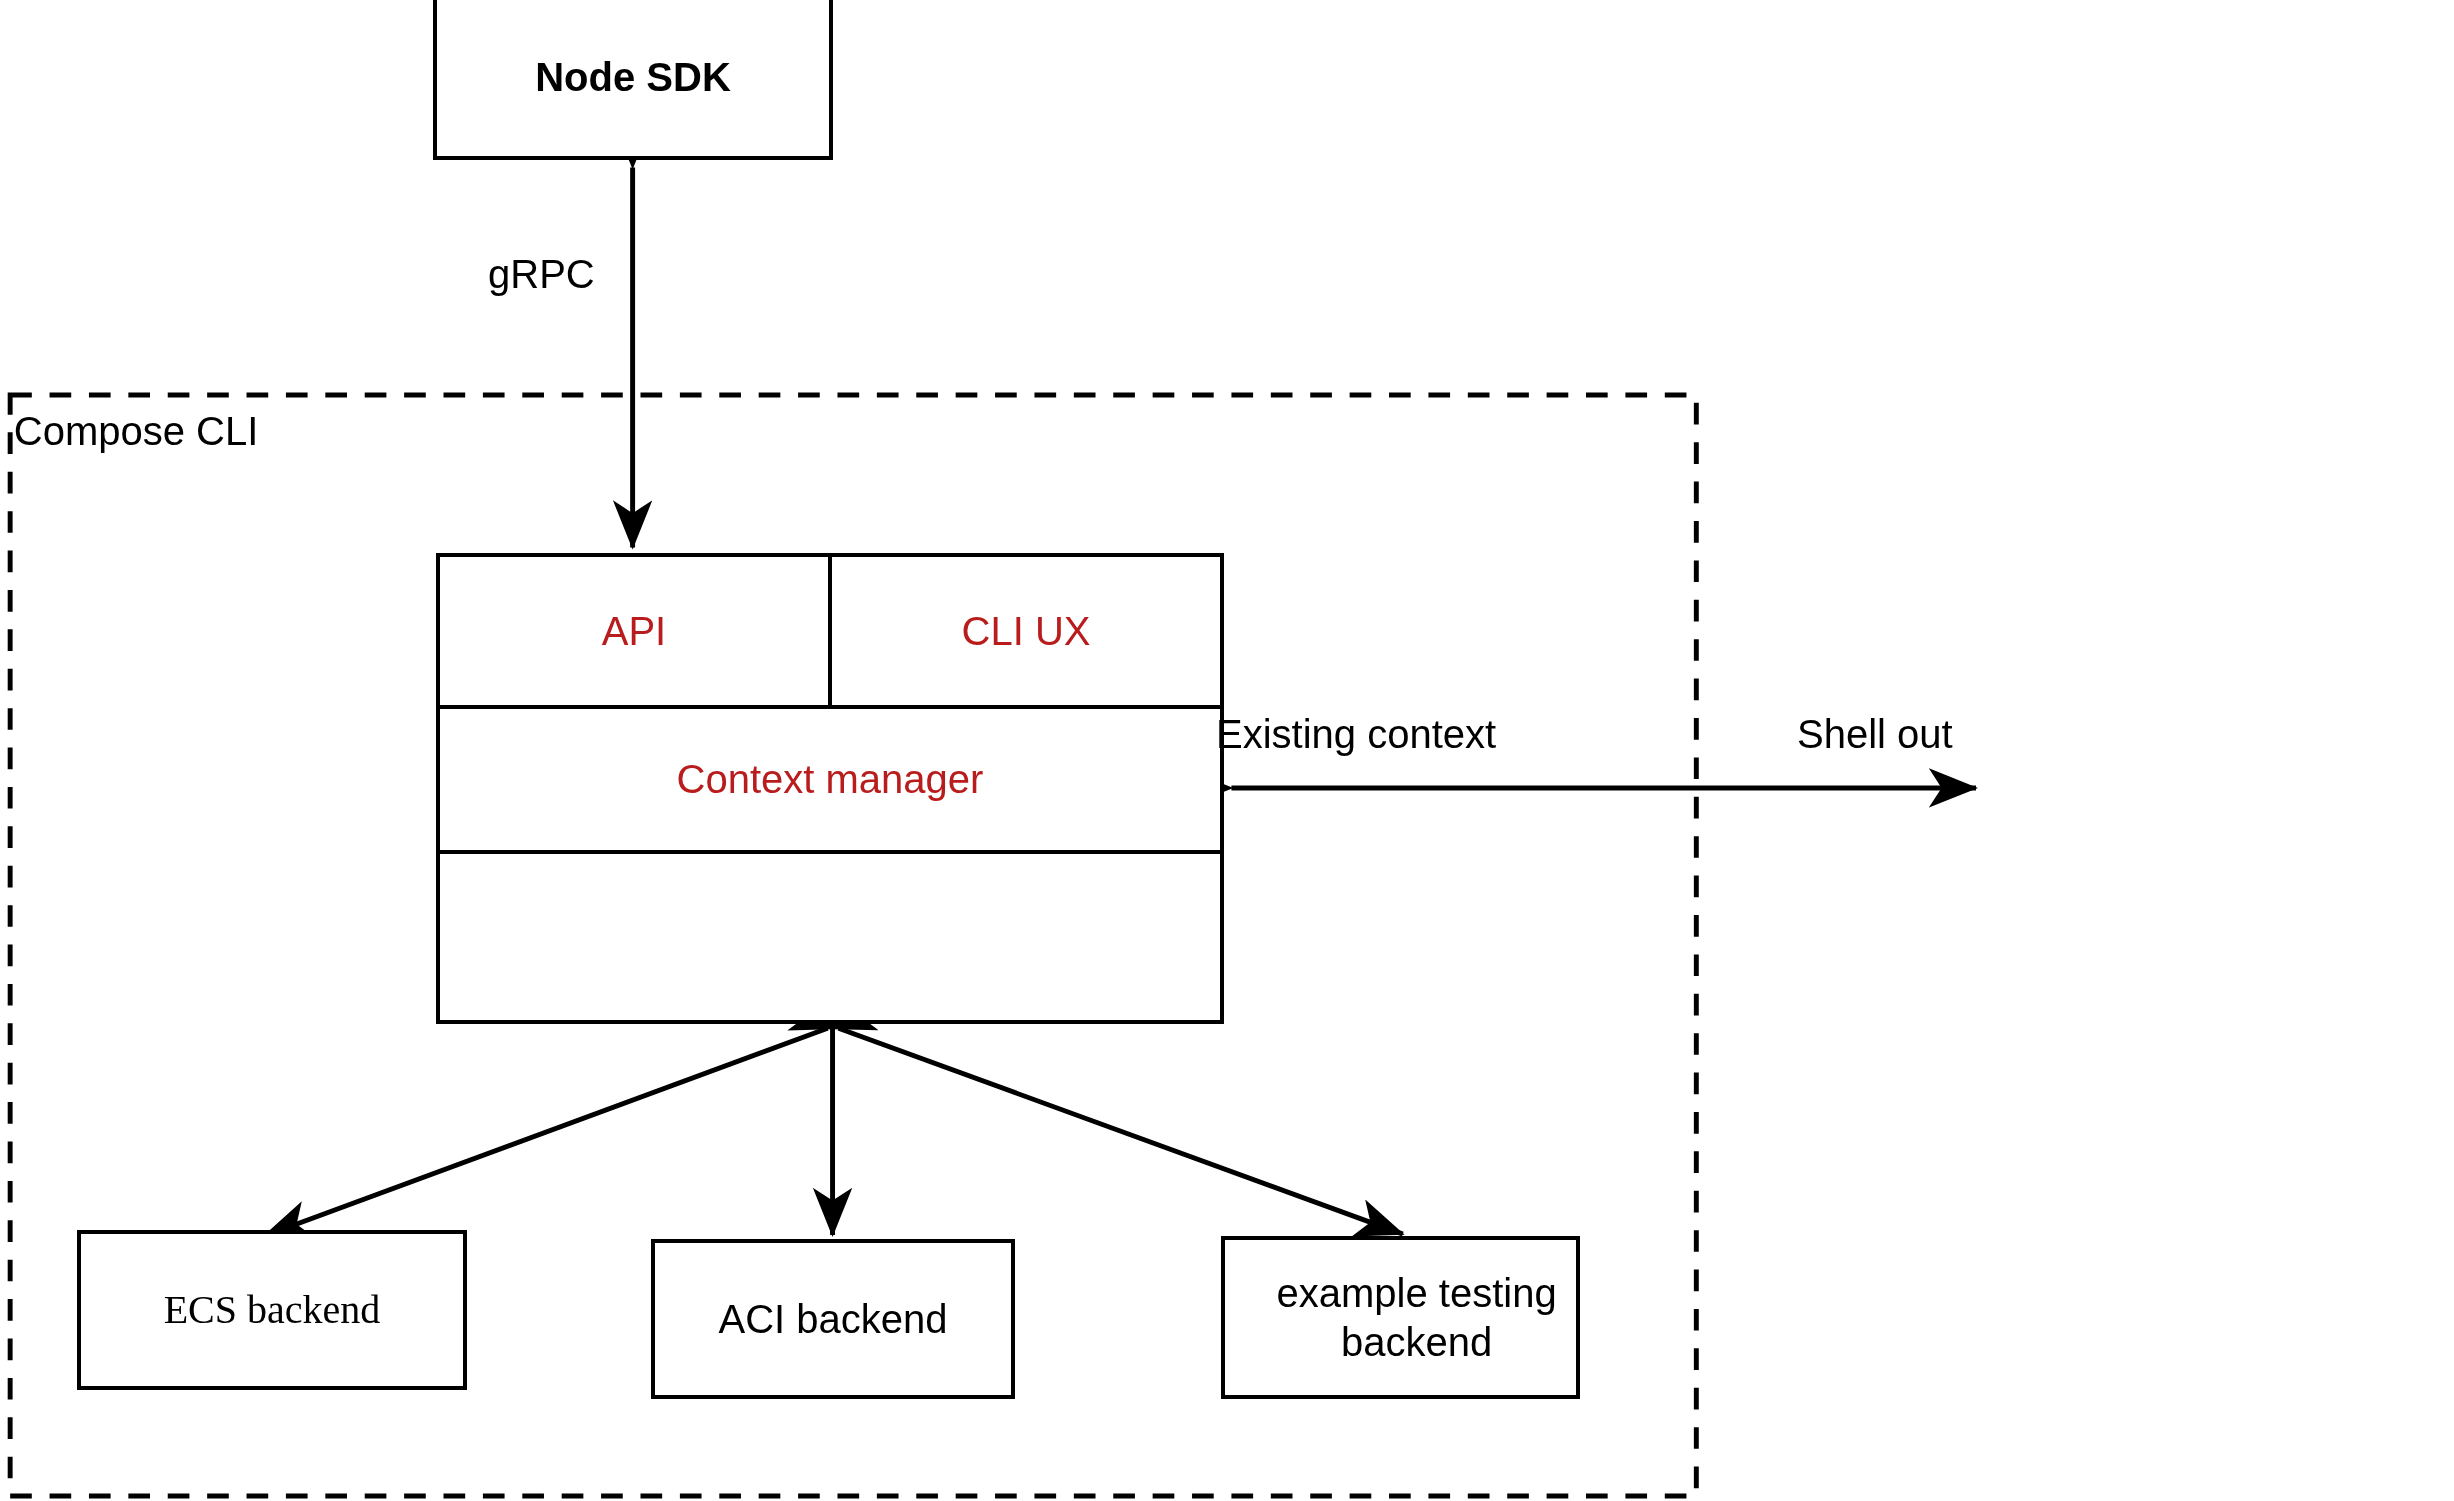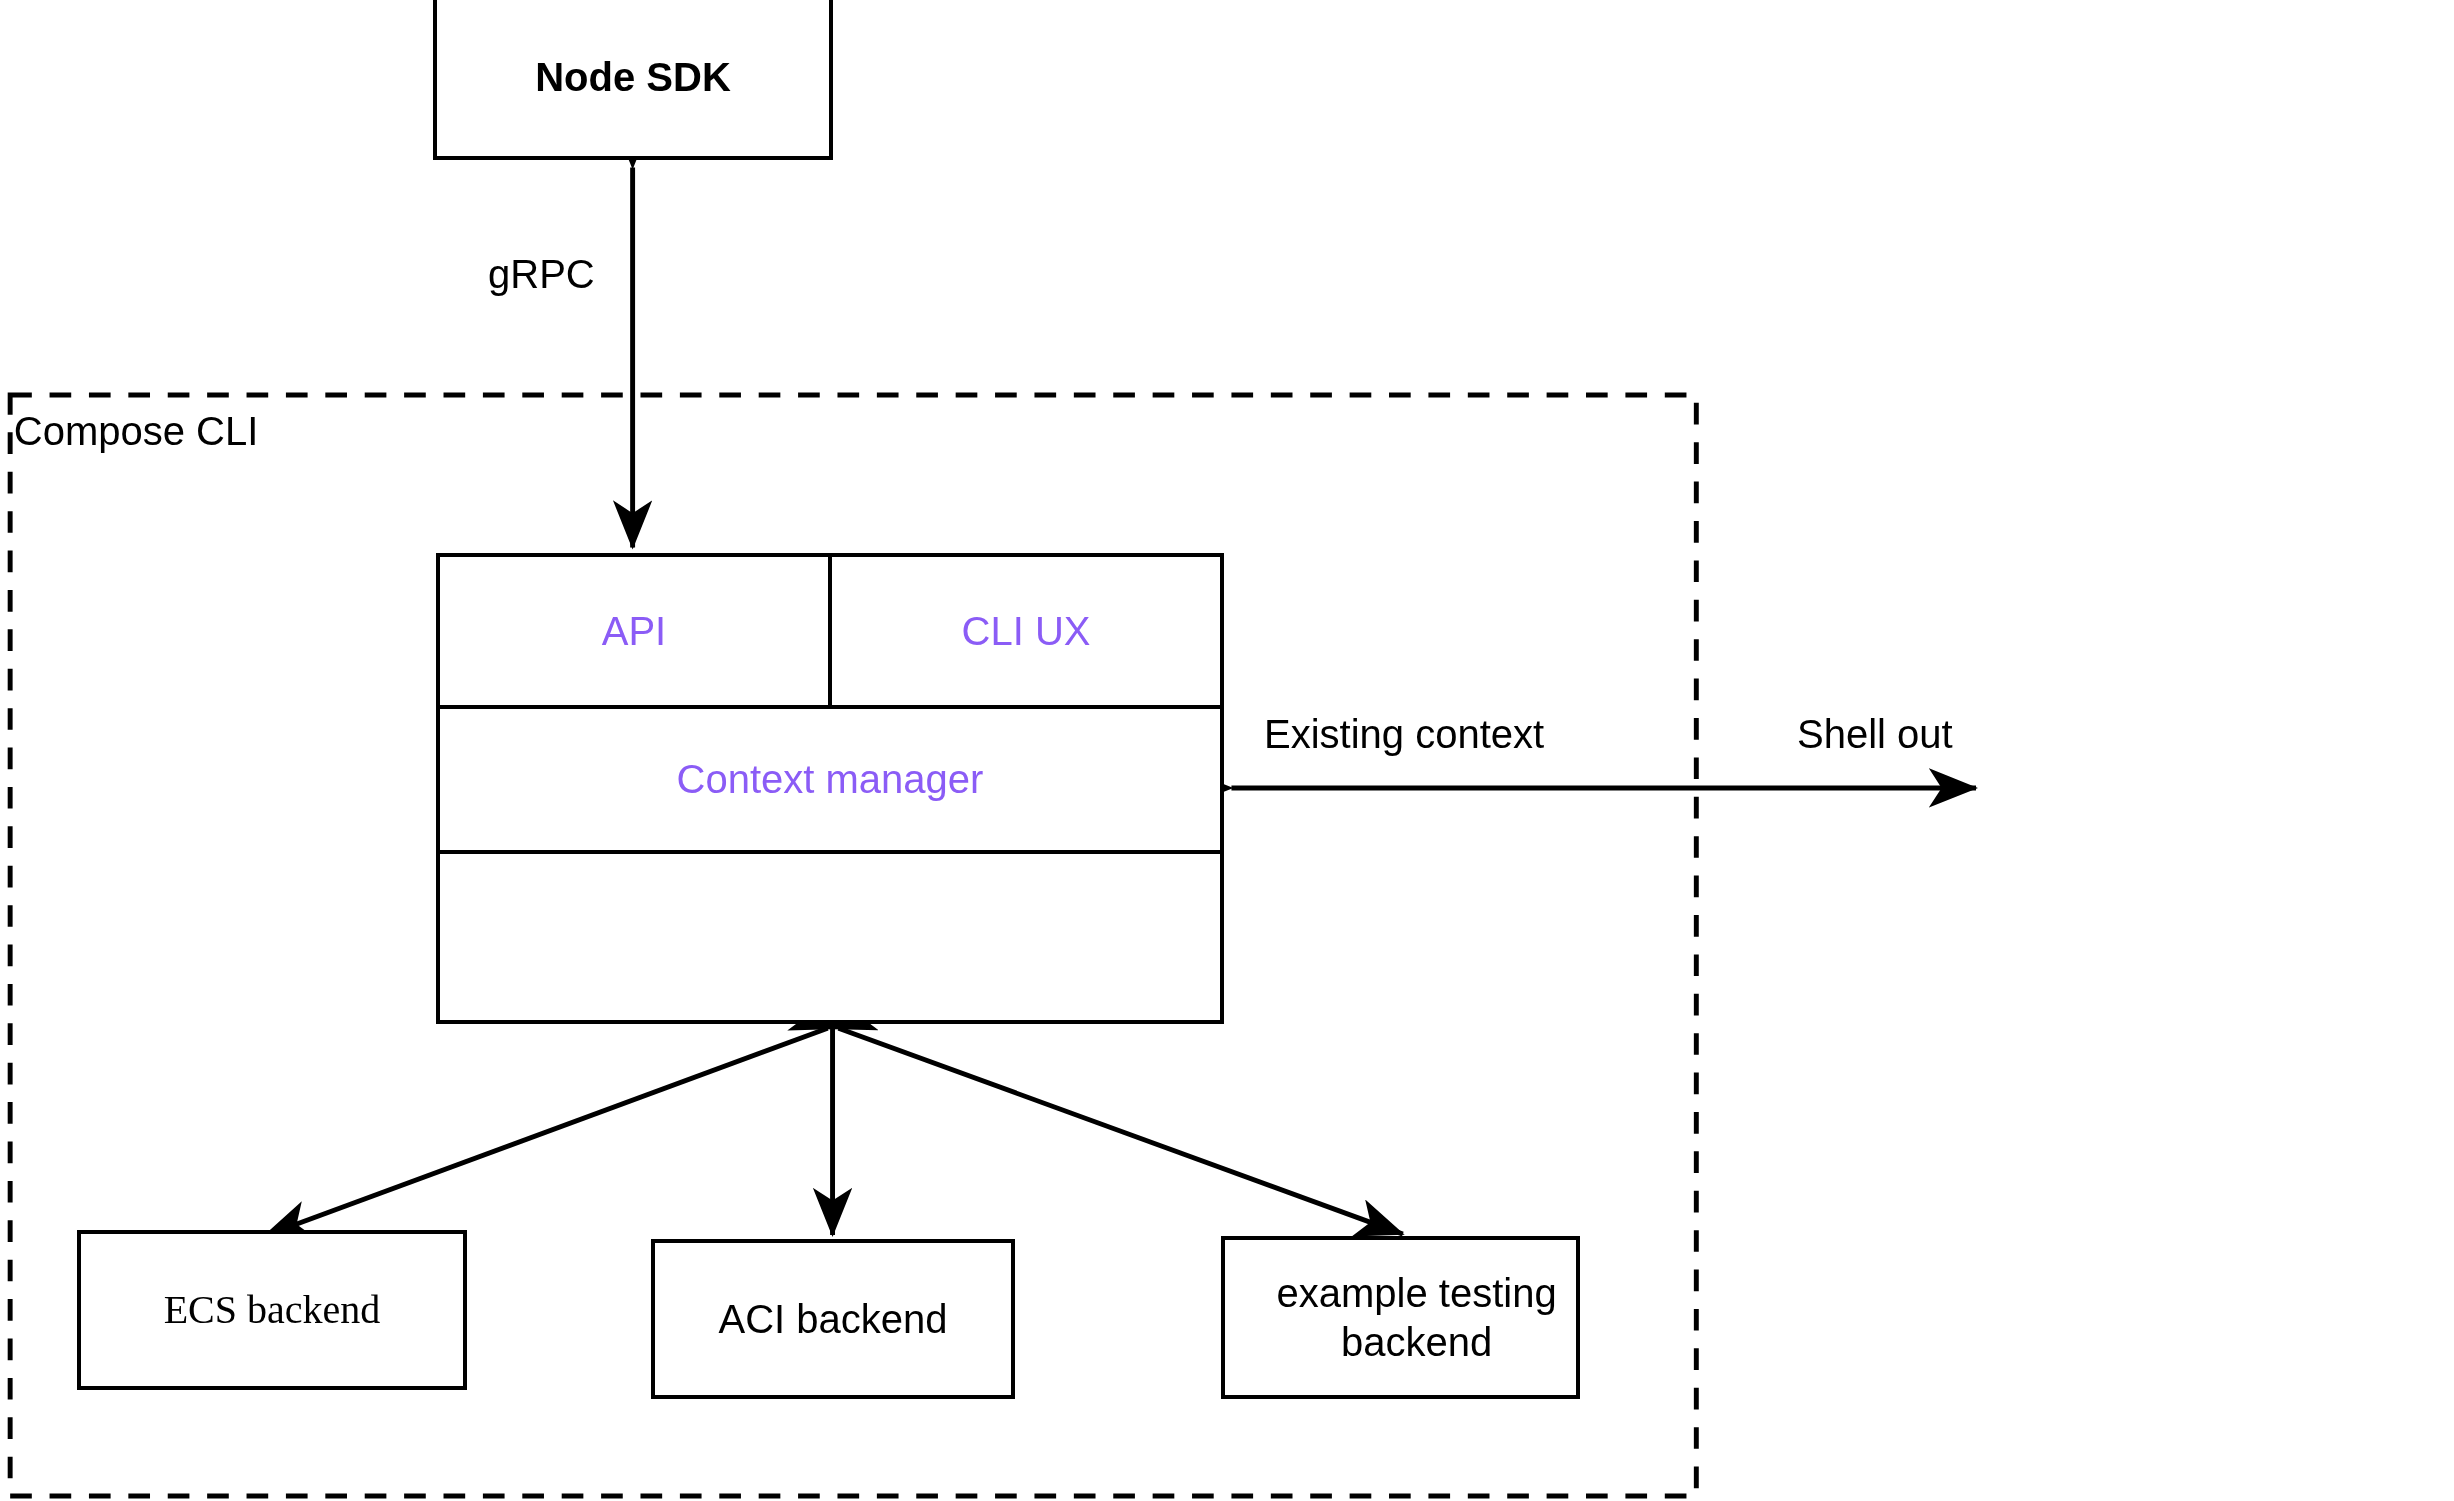--- a/index.html
+++ b/index.html
@@ -60,21 +60,21 @@
   .stack-row.top { height: 152px; border-bottom: 4.9px solid #000000; }
   .stack-row.mid { height: 145px; border-bottom: 4.9px solid #000000; }
   .stack-row.bot { height: 160px; }
   .stack-cell {
     flex: 1 1 0;
     display: flex;
     align-items: center;
     justify-content: center;
     text-align: right;
     font-size: 40px;
-    color: #8b5cf6;
+    color: #b91c1c;
     box-sizing: border-box;
   }
   .stack-cell.divider-right { border-right: 4.9px solid #000000; }
   .edge-label {
     position: absolute;
     color: #000000;
     font-size: 40px;
     white-space: nowrap;
   }
   .group-label {
@@ -127,21 +127,21 @@
         <span>CLI UX</span>
       </div>
     </div>
     <div class="stack-row mid">
       <div class="stack-cell">
         <span>Context manager</span>
       </div>
     </div>
   </div>
 
-  <div class="edge-label" style="left:1264px; top:712px;text-align:center;">Existing context</div>
+  <div class="edge-label" style="left:1216px; top:712px;text-align:center;">Existing context</div>
 
   <div class="edge-label" style="left:1753px; top:712px;margin-left:44px;">Shell out</div>
 
 
   <div class="node" style="left:77px; top:1230px; width:390px; height:160px;font-family:Liberation Serif, serif;">
     <span>ECS backend</span>
   </div>
 
   <div class="node" style="left:651px; top:1239px; width:364px; height:160px;">
     <span>ACI backend</span>

